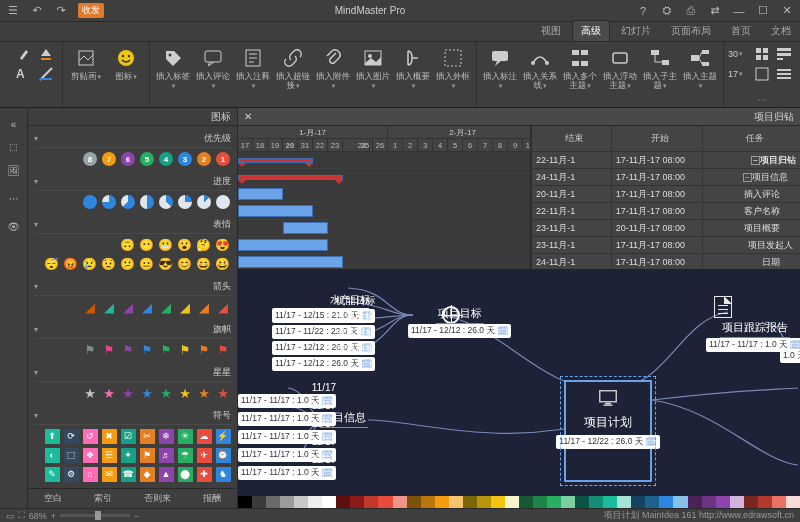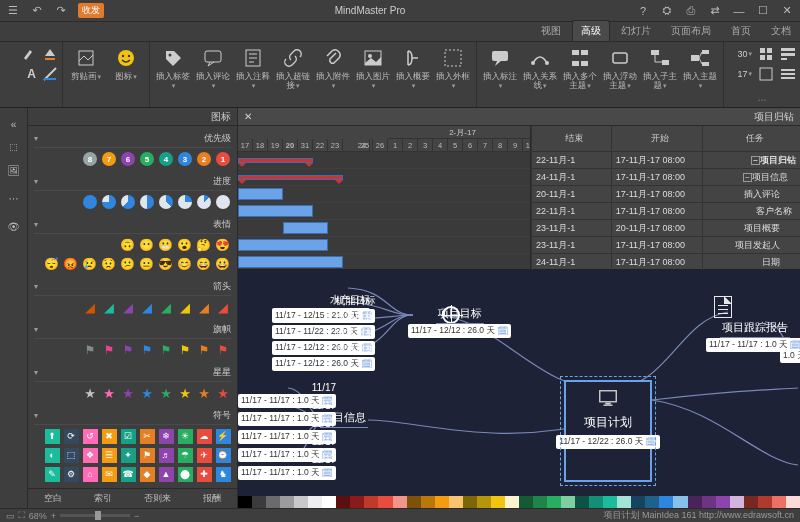--- a/index.html
+++ b/index.html
@@ -18,21 +18,21 @@
 .tab.active { background:#4a4a4a; color:#fff; border-color:#2a2a2a; border-radius:3px 3px 0 0;}
 
 
 .ribbon { height:66px; background:#3e3e3e; display:flex; flex-direction:row-reverse; border-bottom:1px solid #222; overflow:hidden;}
 .rgroup { border-left:1px solid #2f2f2f; display:flex; flex-direction:column; align-items:center; padding:2px 4px 0 4px;}
 .rgroup .row { display:flex; flex-direction:row-reverse; gap:2px;}
 .rgroup .lbl { font-size:9px; color:#999; margin-top:auto; padding-bottom:2px;}
 .rbtn { display:flex; flex-direction:column; align-items:center; justify-content:flex-start; width:38px; height:50px; padding-top:2px; cursor:pointer;}
 .rbtn .glyph { width:24px; height:24px; display:flex; align-items:center; justify-content:center; font-size:18px; color:#ddd;}
 .rbtn .txt { font-size:8.5px; color:#bbb; text-align:center; line-height:1; margin-top:2px;}
-.rsmall { width:20px; height:20px; display:flex; align-items:center; justify-content:flex-end; color:#ccc; cursor:pointer;}
+.rsmall { width:20px; height:20px; display:flex; align-items:center; justify-content:flex-start; color:#ccc; cursor:pointer;}
 .tri{ font-size:7px; color:#999; margin-left:1px;}
 
 svg{display:block}
 
 
 .main { position:absolute; top:108px; bottom:14px; left:0; right:0; display:flex; flex-direction:row-reverse; }
 
 
 .gpanel { width:562px; display:flex; flex-direction:column; }
 .gpanel .hdr { height:18px; background:#494949; display:flex; align-items:center; justify-content:space-between; padding:0 6px; font-size:10px; border-bottom:1px solid #2a2a2a; flex-direction:row-reverse;}
@@ -400,43 +400,44 @@
               <div class="c-name" style="padding-right:12px"><span class="exp">−</span>项目信息</div>
               <div class="c-start">17-11月-17 08:00</div>
               <div class="c-end">24-11月-1</div>
             </div>
             <div class="gtr h2">
               <div class="c-name" style="padding-right:20px">插入评论</div>
               <div class="c-start">17-11月-17 08:00</div>
               <div class="c-end">20-11月-1</div>
             </div>
             <div class="gtr h2">
-              <div class="c-name" style="padding-right:8px">客户名称</div>
+              <div class="c-name" style="padding-right:20px">客户名称</div>
               <div class="c-start">17-11月-17 08:00</div>
               <div class="c-end">22-11月-1</div>
             </div>
             <div class="gtr h2">
               <div class="c-name" style="padding-right:20px">项目概要</div>
               <div class="c-start">20-11月-17 08:00</div>
               <div class="c-end">23-11月-1</div>
             </div>
             <div class="gtr h2">
-              <div class="c-name" style="padding-right:20px">项目发起人</div>
+              <div class="c-name" style="padding-right:7px">项目发起人</div>
               <div class="c-start">17-11月-17 08:00</div>
               <div class="c-end">23-11月-1</div>
             </div>
             <div class="gtr h2">
               <div class="c-name" style="padding-right:20px">日期</div>
               <div class="c-start">17-11月-17 08:00</div>
               <div class="c-end">24-11月-1</div>
             </div>
           </div>
       </div>
       <div class="gchart">
         <div class="datehdr" id="ghdr">
+            <div class="mon" style="left: 0px; width: 150px;">1-月-17</div>
             <div class="mon" style="left: 150px; width: 150px;">2-月-17</div>
             <div class="day" style="left: 0px;">17</div>
             <div class="day" style="left: 15px;">18</div>
             <div class="day" style="left: 30px;">19</div>
             <div class="day" style="left: 45px; font-weight: bold;">20</div>
             <div class="day" style="left: 60px;">31</div>
             <div class="day" style="left: 75px;">22</div>
             <div class="day" style="left: 90px;">23</div>
             <div class="day" style="left: 105px; margin-left: 12px;">24</div>
             <div class="day" style="left: 120px;">25</div>

